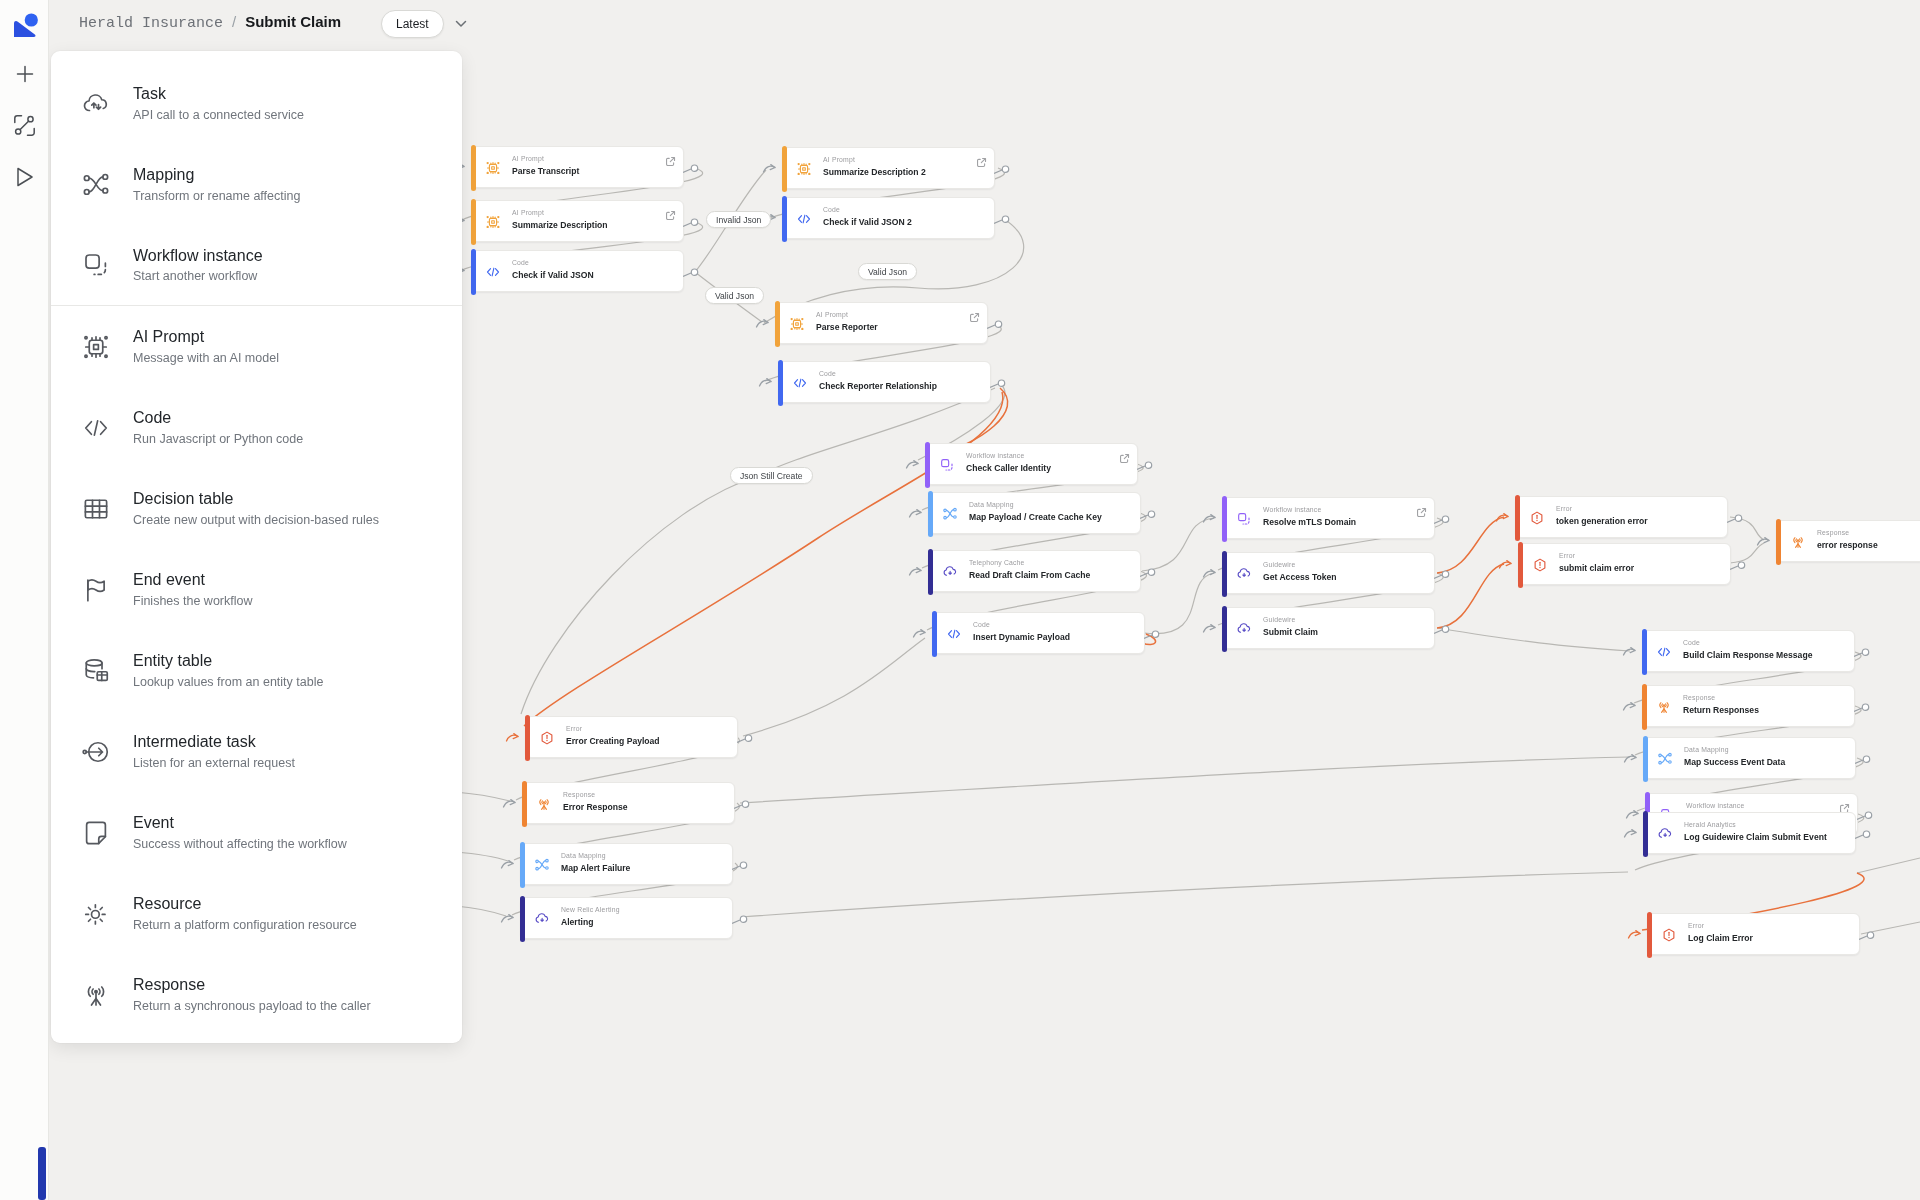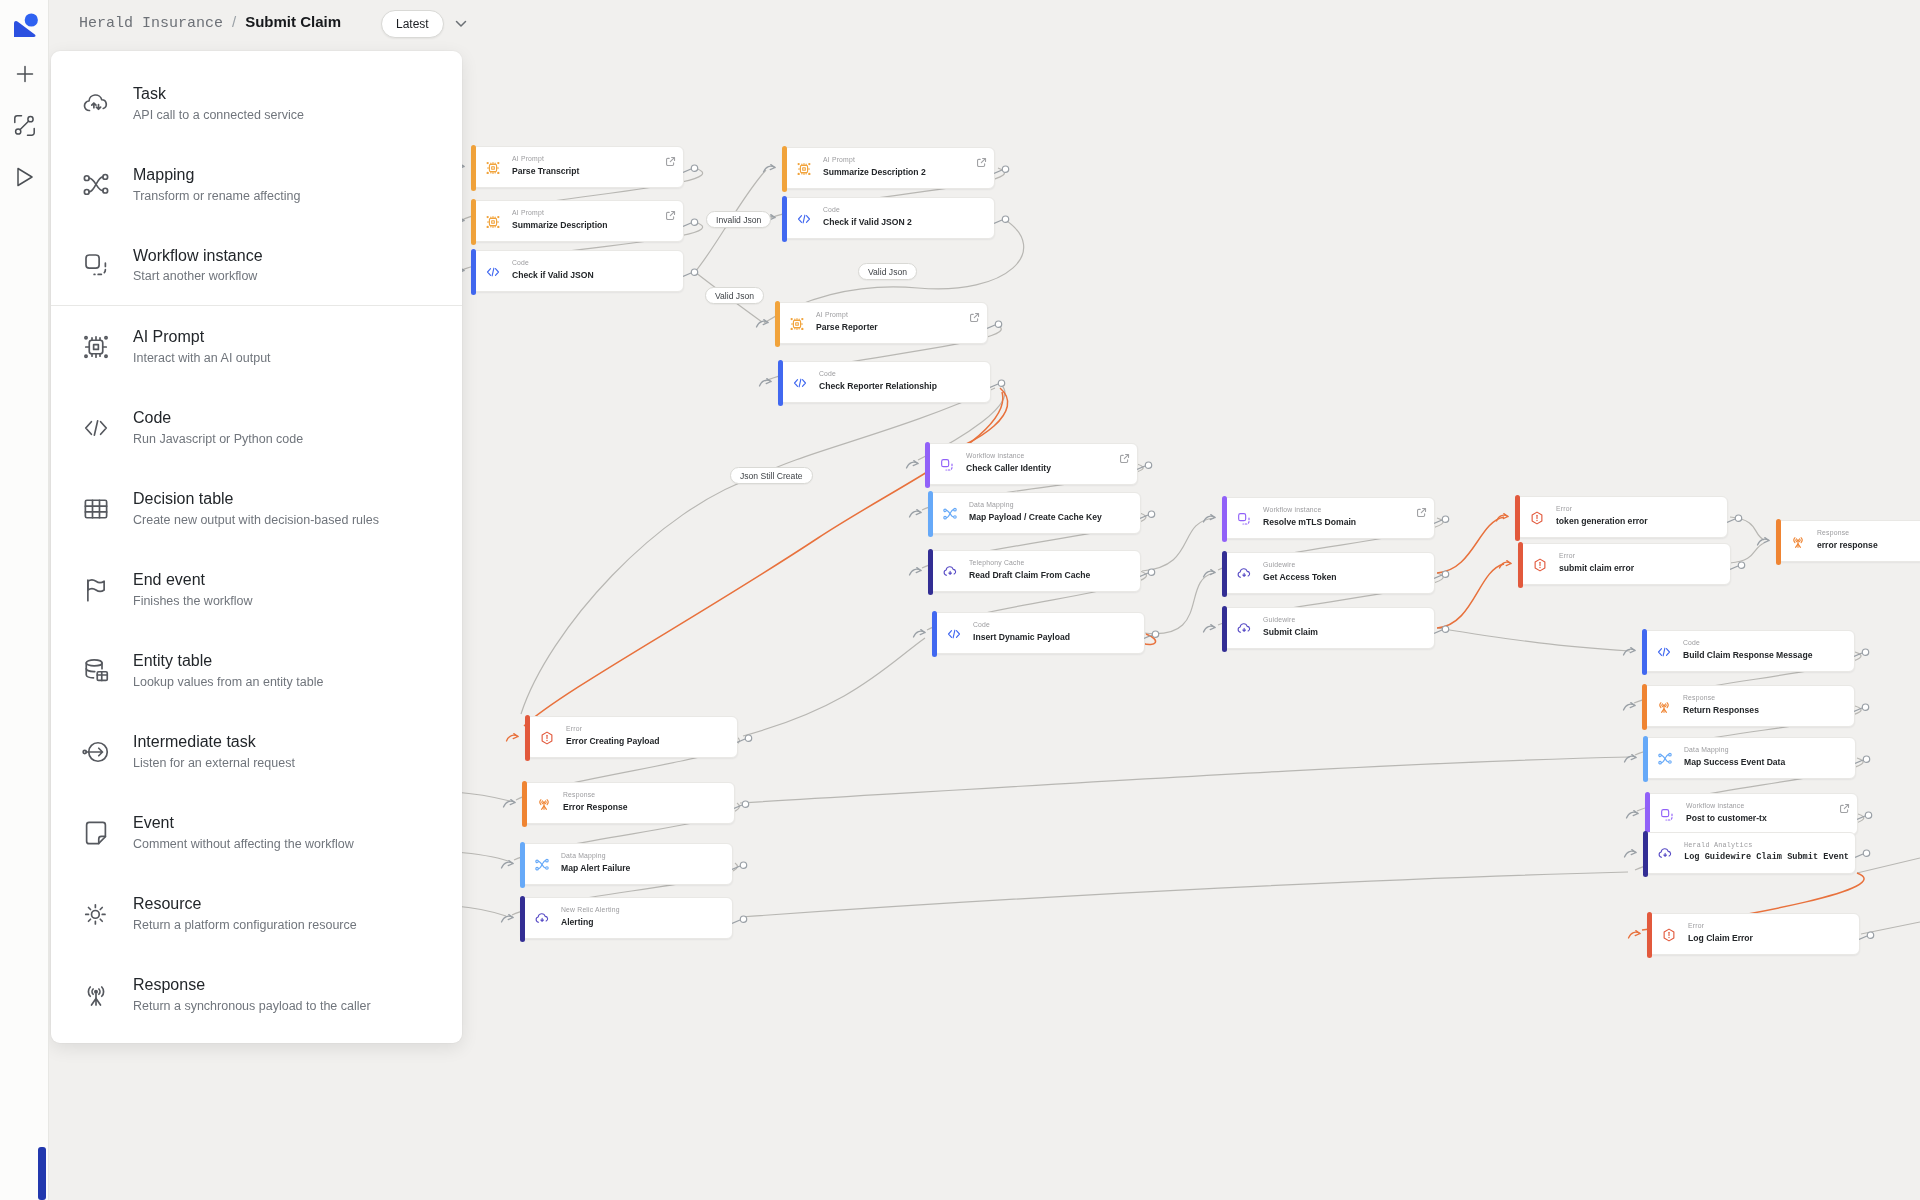--- a/index.html
+++ b/index.html
@@ -535,21 +535,21 @@
         </svg></span>
       <span class="wf-in"><svg width="15" height="14" viewBox="0 0 15 14" fill="none" stroke="#9aa0a6" stroke-width="1.3" stroke-linecap="round" stroke-linejoin="round">
           <path d="M1.5 11 C4 5 8.5 4 13 6.5"></path>
           <path d="M13 6.5 L8.8 3.6 M13 6.5 L8.2 8.6"></path>
         </svg></span>
       <span class="wf-out"><svg width="17" height="12" viewBox="0 0 17 12" fill="none">
           <path d="M0 9.5 L8 6" stroke="#9aa0a6" stroke-width="1.2"></path>
           <circle cx="11.5" cy="5.2" r="3.2" fill="#ffffff" stroke="#9aa0a6" stroke-width="1.2"></circle>
         </svg></span>
     </div>
-    <div class="wf-node" style="left: 1643px; top: 832px; width: 213px; font-family: Liberation Mono, monospace;">
+    <div class="wf-node" style="left: 1643px; top: 812px; width: 213px;">
       <span class="wf-bar" style="background:#332E94"></span>
       <span class="wf-ico"><svg width="16" height="16" viewBox="0 0 24 24" fill="none" stroke="#5B4FC7" stroke-width="1.7" stroke-linecap="round" stroke-linejoin="round">
           <path d="M6.8 16.8 a3.9 3.9 0 0 1 -.5 -7.7 A5.3 5.3 0 0 1 16.7 8 a3.7 3.7 0 0 1 1.5 7.1"></path>
           <path d="M12.2 10.8 v4.6 m0 0 l-1.9 -1.9 m1.9 1.9 l1.9 -1.9"></path>
         </svg></span>
       <span class="wf-texts">
         <span class="wf-type" style="display:block">Herald Analytics</span>
         <span class="wf-name" style="display:block">Log Guidewire Claim Submit Event</span>
       </span>
       <span class="wf-in"><svg width="15" height="14" viewBox="0 0 15 14" fill="none" stroke="#9aa0a6" stroke-width="1.3" stroke-linecap="round" stroke-linejoin="round">
@@ -758,21 +758,21 @@
           <rect x="10.1" y="10.1" width="3.8" height="3.8"></rect>
           <path d="M12 6.6 V3.8 M12 17.4 V20.2 M6.6 12 H3.8 M17.4 12 H20.2 M8.8 6.6 V4.6 M15.2 6.6 V4.6 M8.8 17.4 v2 M15.2 17.4 v2"></path>
           <circle cx="4" cy="4.6" r=".9"></circle>
           <circle cx="20" cy="4.6" r=".9"></circle>
           <circle cx="4" cy="19.4" r=".9"></circle>
           <circle cx="20" cy="19.4" r=".9"></circle>
         </svg>
       </span>
       <div>
         <div class="p-title">AI Prompt</div>
-        <div class="p-desc">Interact with an AI output</div>
+        <div class="p-desc">Message with an AI model</div>
       </div>
     </div>
     <div class="p-item">
       <span class="p-ico">
         <svg width="30" height="30" viewBox="0 0 24 24" fill="none" stroke="#55585e" stroke-width="1.35" stroke-linecap="round" stroke-linejoin="round">
           <path d="M8.3 7 L3.8 12 L8.3 17 M15.7 7 L20.2 12 L15.7 17 M13.3 6.3 L10.7 17.7"></path>
         </svg>
       </span>
       <div>
         <div class="p-title">Code</div>
@@ -833,21 +833,21 @@
     </div>
     <div class="p-item">
       <span class="p-ico">
         <svg width="30" height="30" viewBox="0 0 24 24" fill="none" stroke="#55585e" stroke-width="1.35" stroke-linecap="round" stroke-linejoin="round">
           <path d="M4.5 5.5 a2 2 0 0 1 2 -2 h11 a2 2 0 0 1 2 2 v9.5 l-5.5 5.5 h-7.5 a2 2 0 0 1 -2 -2 Z"></path>
           <path d="M19.5 14.7 h-3.3 a2 2 0 0 0 -2 2 v3.6"></path>
         </svg>
       </span>
       <div>
         <div class="p-title">Event</div>
-        <div class="p-desc">Comment without affecting the workflow</div>
+        <div class="p-desc">Success without affecting the workflow</div>
       </div>
     </div>
     <div class="p-item">
       <span class="p-ico">
         <svg width="30" height="30" viewBox="0 0 24 24" fill="none" stroke="#55585e" stroke-width="1.35" stroke-linecap="round" stroke-linejoin="round">
           <circle cx="11.5" cy="12.3" r="3.1"></circle>
           <path d="M11.5 6.8 v-2.2 M11.5 17.8 v2.2 M6 12.3 H3.8 M17 12.3 h2.2 M7.6 8.4 L6 6.8 M15.4 16.2 l1.6 1.6 M7.6 16.2 L6 17.8 M15.4 8.4 L17 6.8"></path>
         </svg>
       </span>
       <div>

